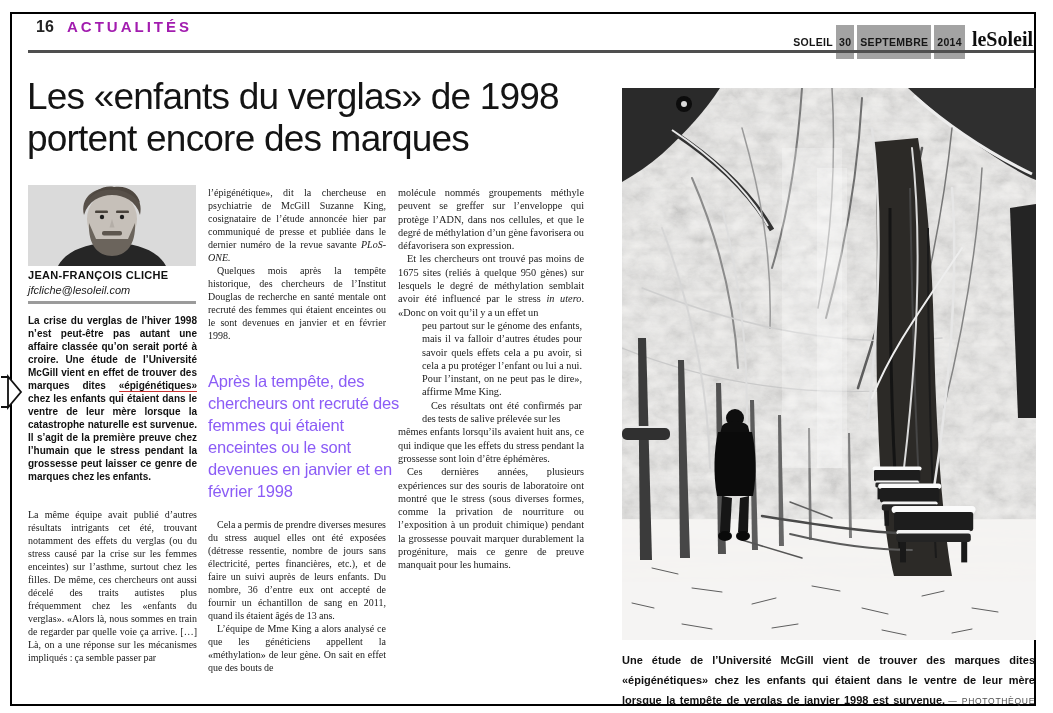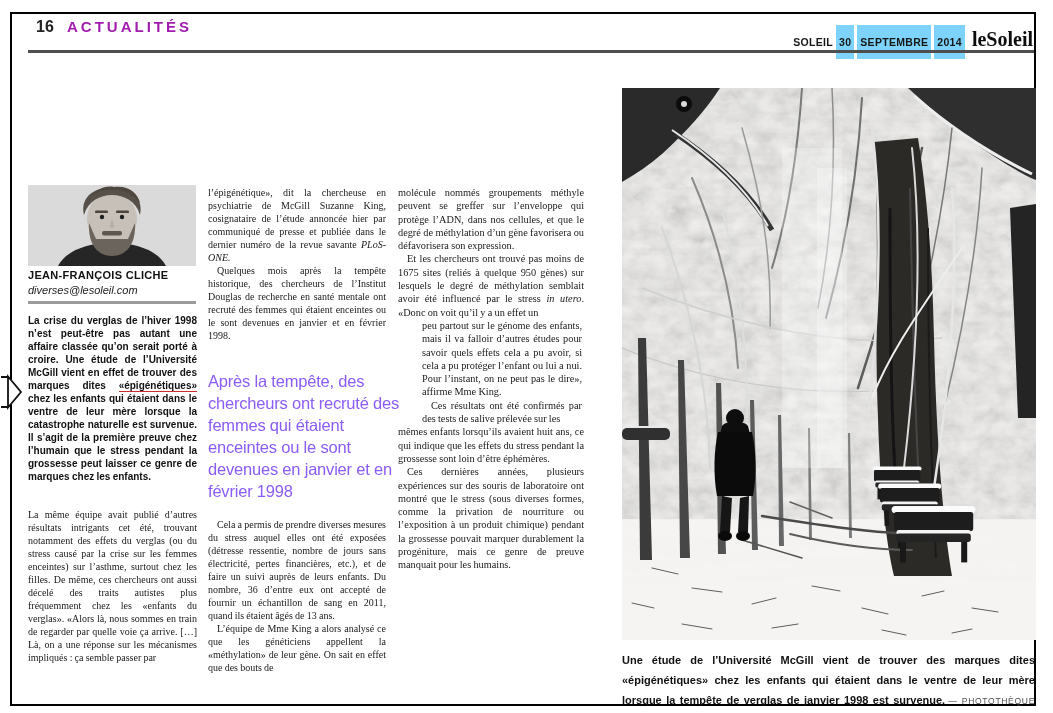--- a/index.html
+++ b/index.html
@@ -6,21 +6,21 @@
   #canvas{position:relative;width:1053px;height:713px;background:#ffffff;overflow:hidden;
           font-family:"Liberation Sans",sans-serif;color:#1a1a1a;}
   .abs{position:absolute;}
   .frame{left:10px;top:12px;width:1022px;height:690px;border:2px solid #000;background:#fff;}
 
   
   .page-num{left:36px;top:18px;font-size:16px;font-weight:bold;color:#222;}
   .section-label{left:67px;top:18px;font-size:15px;font-weight:bold;letter-spacing:3px;color:#a21caf;}
   .dateline{top:25px;right:20px;display:flex;align-items:baseline;white-space:nowrap;}
   .date-part{font-size:10.5px;font-weight:bold;letter-spacing:.3px;color:#161616;}
-  .hl{background:#7dd3fc;padding:11px 3px;margin-left:3px;}
+  .hl{background:#a3a3a3;padding:11px 3px;margin-left:3px;}
   .masthead{font-family:"Liberation Serif",serif;font-size:20px;font-weight:bold;color:#0d0d0d;margin-left:7px;}
   .header-rule{left:28px;top:50px;width:1006px;height:3px;background:#4f4f4f;}
 
   
   .headline{left:27px;top:76px;width:600px;font-size:37px;line-height:42px;letter-spacing:-.8px;
             color:#141414;font-weight:400;}
   .author-photo{left:28px;top:185px;width:168px;height:81px;}
   .byline-name{left:28px;top:269px;font-size:11px;font-weight:bold;letter-spacing:.3px;color:#111;}
   .byline-email{left:28px;top:284px;font-size:11px;font-style:italic;color:#222;}
   .byline-rule{left:28px;top:301px;width:168px;height:3px;background:#9b9b9b;}
@@ -63,38 +63,39 @@
   <div class="abs section-label">ACTUALITÉS</div>
   <div class="abs dateline">
     <span class="date-part">SOLEIL</span>
     <span class="date-part hl">30</span>
     <span class="date-part hl">SEPTEMBRE</span>
     <span class="date-part hl">2014</span>
     <span class="masthead">leSoleil</span>
   </div>
   <div class="abs header-rule"></div>
 
+  <h1 class="abs headline" style="margin:0">Les «enfants du verglas» de 1998 portent encore des marques</h1>
 
   <svg class="abs author-photo" viewBox="0 0 168 81">
     <rect width="168" height="81" fill="#dadada"></rect>
     <path d="M30,81 C38,66 58,58 84,58 C110,58 130,66 138,81 Z" fill="#262626"></path>
     <rect x="74" y="46" width="20" height="16" fill="#b9b3ac"></rect>
     <ellipse cx="84" cy="34" rx="25" ry="27" fill="#c6c0b9"></ellipse>
     <path d="M61,38 C60,60 70,71 84,71 C98,71 108,60 107,38 L100,54 L68,54 Z" fill="#6b645c"></path>
     <rect x="74" y="46" width="20" height="4.5" rx="2" fill="#5d564e"></rect>
     <path d="M56,30 C52,12 66,2 84,3 C102,2 116,12 112,30 C108,16 96,10 84,10 C72,10 60,16 56,30 Z" fill="#575049"></path>
     <path d="M58,18 C64,6 76,0 86,2 C100,0 110,8 112,18 C104,8 92,4 84,5 C74,4 64,8 58,18 Z" fill="#4e4740"></path>
     <circle cx="74" cy="32" r="2.2" fill="#1f1f1f"></circle>
       <circle cx="94" cy="32" r="2.2" fill="#1f1f1f"></circle>
     <rect x="67" y="25.5" width="13" height="2.6" rx="1.2" fill="#4a443d"></rect>
     <rect x="88" y="25.5" width="13" height="2.6" rx="1.2" fill="#4a443d"></rect>
     <path d="M84,34 L81.5,42.5 L86.5,42.5 Z" fill="#b4aea7"></path>
   </svg>
   <div class="abs byline-name">JEAN-FRANÇOIS CLICHE</div>
-  <div class="abs byline-email">diverses@lesoleil.com</div>
+  <div class="abs byline-email">jfcliche@lesoleil.com</div>
   <div class="abs byline-rule"></div>
 
   <div class="abs col col1">
     <div class="lead"><span>La crise du verglas de l’hiver 1998 n’est peut-être pas autant une affaire classée qu’on serait porté à croire. Une étude de l’Université McGill vient en effet de trouver des marques dites </span><span class="term-link">«épigénétiques»</span><span> chez les enfants qui étaient dans le ventre de leur mère lorsque la catastrophe naturelle est survenue. Il s’agit de la première preuve chez l’humain que le stress pendant la grossesse peut laisser ce genre de marques chez les enfants.</span></div>
     <div class="serif">La même équipe avait publié d’autres résultats intrigants cet été, trouvant notamment des effets du verglas (ou du stress causé par la crise sur les femmes enceintes) sur l’asthme, surtout chez les filles. De même, ces chercheurs ont aussi décelé des traits autistes plus fréquemment chez les «enfants du verglas». «Alors là, nous sommes en train de regarder par quelle voie ça arrive. […] Là, on a une réponse sur les mécanismes impliqués : ça semble passer par</div>
   </div>
 
   <div class="abs col col2">
     <p><span>l’épigénétique», dit la chercheuse en psychiatrie de McGill Suzanne King, cosignataire de l’étude annoncée hier par communiqué de presse et publiée dans le dernier numéro de la revue savante </span><span class="ital">PLoS-ONE.</span></p>
     <p class="ind">Quelques mois après la tempête historique, des chercheurs de l’Institut Douglas de recherche en santé mentale ont recruté des femmes qui étaient enceintes ou le sont devenues en janvier et en février 1998.</p>

